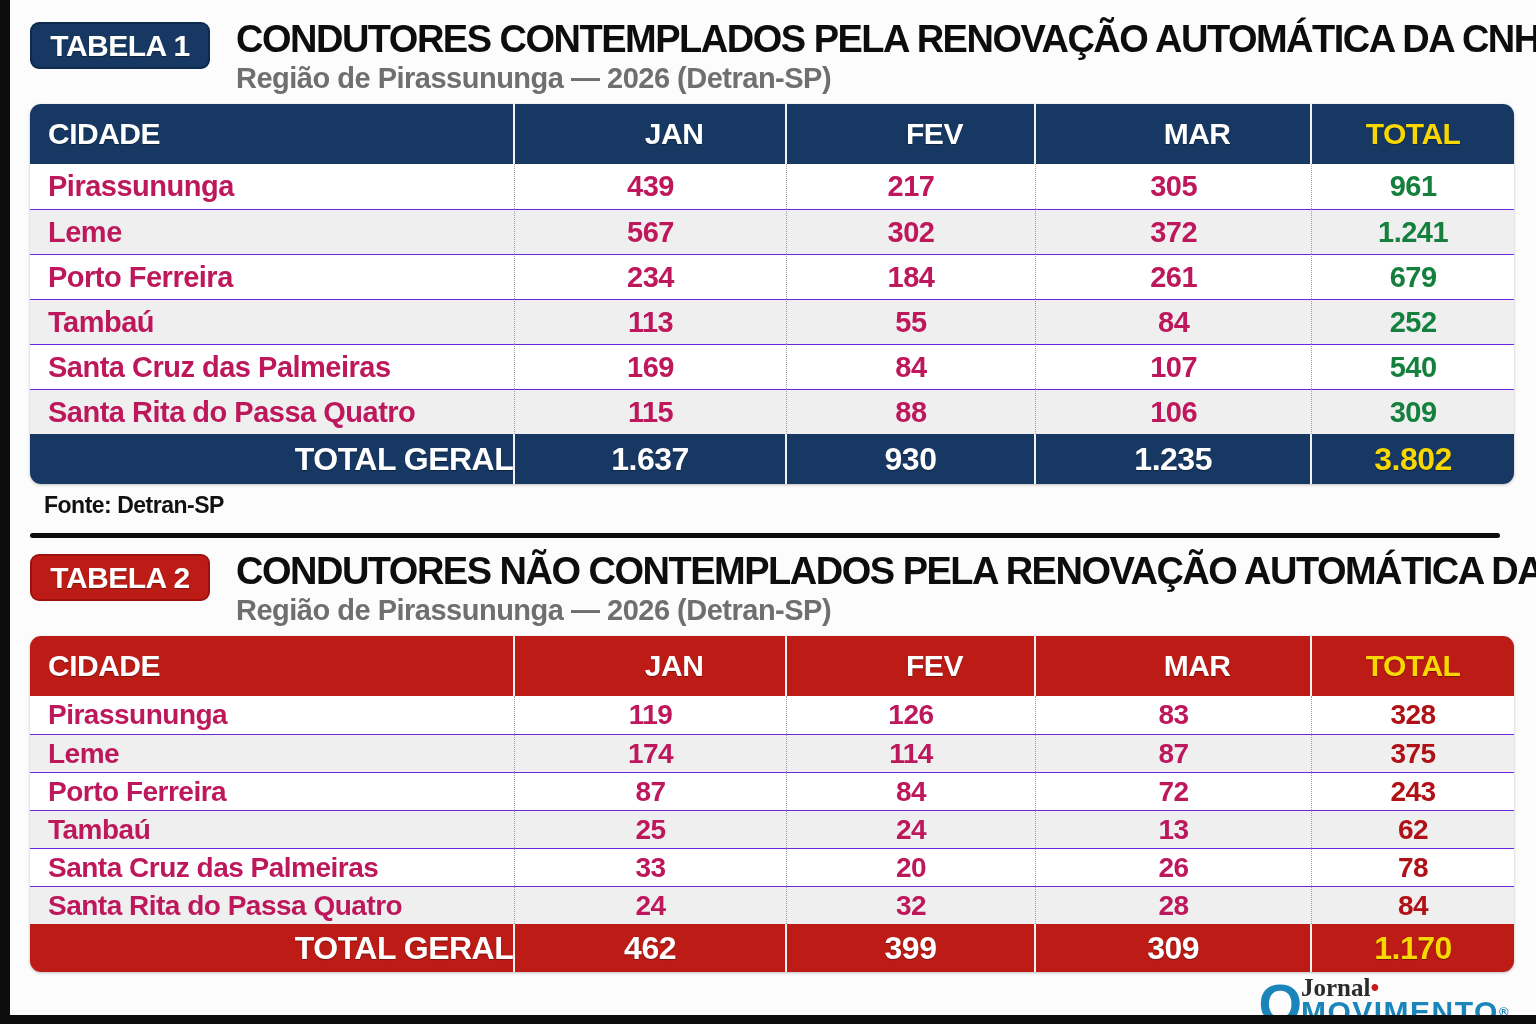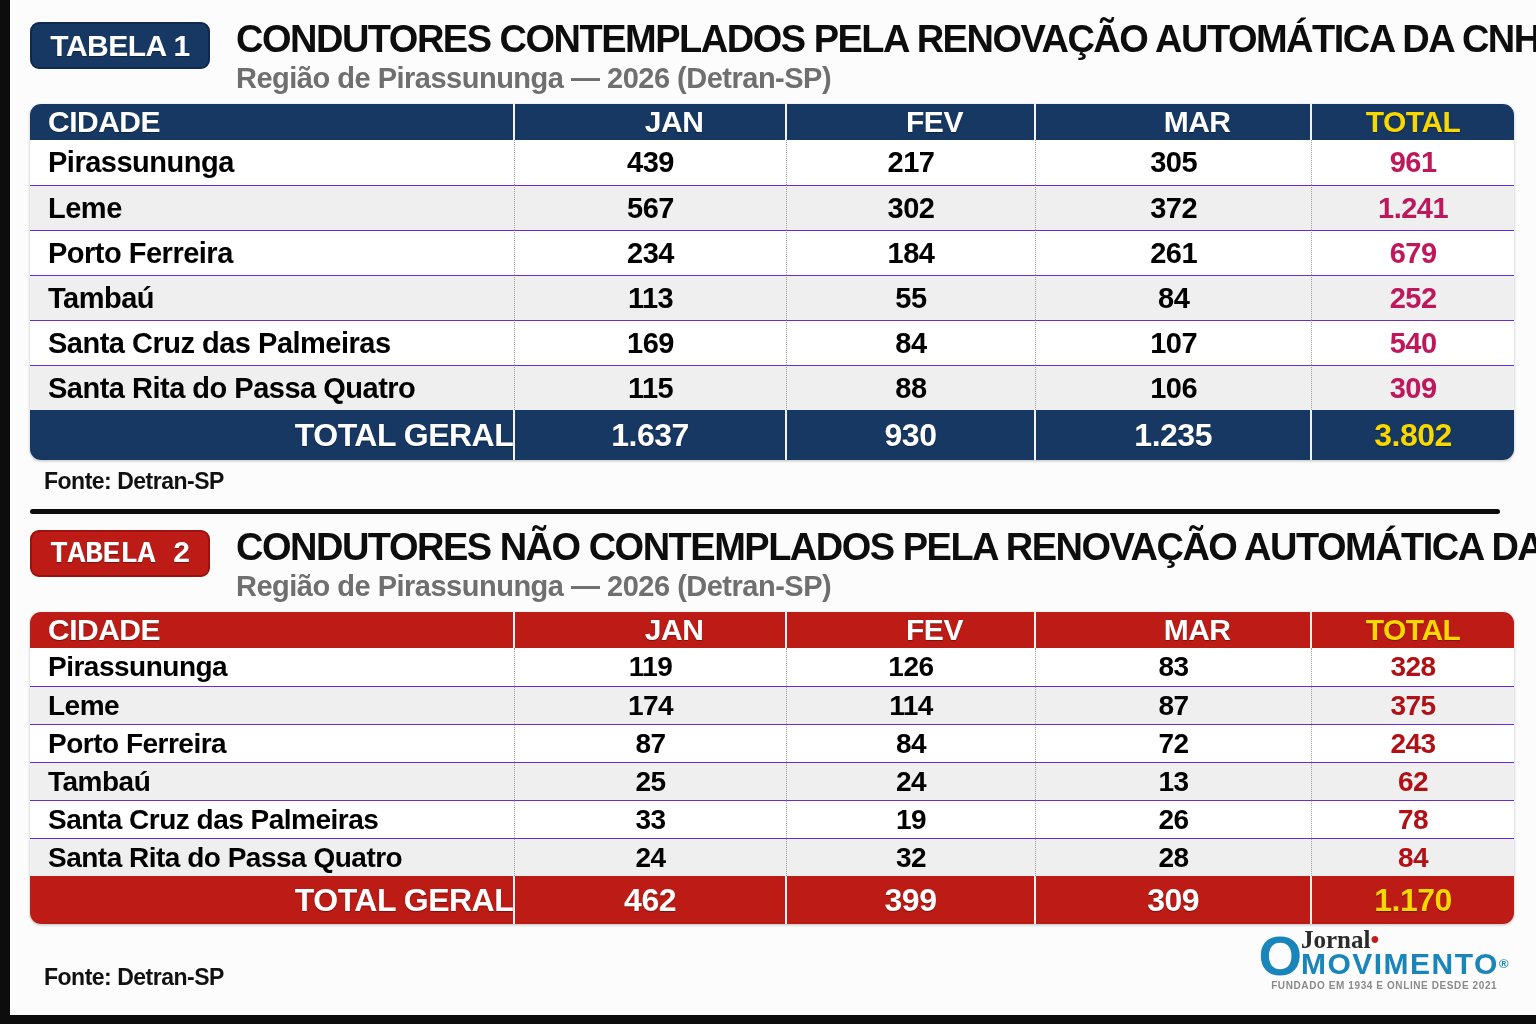--- a/index.html
+++ b/index.html
@@ -21,21 +21,21 @@
   .badge {
     flex:0 0 auto;
     min-width:180px; height:47px; margin-top:6px;
     border-radius:9px;
     color:#ffffff; font-size:30px; font-weight:bold; letter-spacing:-0.5px;
     display:flex; align-items:center; justify-content:center;
     padding:0 18px;
     text-shadow:0 1px 1px rgba(0,0,0,.35);
   }
   .badge.blue { background:#163862; border:2px solid #0e2a4d; }
-  .badge.red  { background:#bd1b15; border:2px solid #9d120e;font-family:Liberation Mono, monospace; }
+  .badge.red  { background:#bd1b15; border:2px solid #9d120e; }
   .sec-title {
     font-size:38px; font-weight:bold; color:#0d0d0d;
     letter-spacing:-1.5px; line-height:46px; white-space:nowrap;
   }
   .sec-subtitle {
     font-size:29px; font-weight:bold; color:#6f6f6f;
     letter-spacing:-0.5px; line-height:33px;
   }
   
   .table-wrap {
@@ -45,40 +45,40 @@
     box-shadow:0 1px 3px rgba(0,0,0,.25);
   }
   table { width:100%; border-collapse:separate; border-spacing:0; table-layout:fixed; }
   col.c-city  { width:32.7%; }
   col.c-jan   { width:18.3%; }
   col.c-fev   { width:16.8%; }
   col.c-mar   { width:18.6%; }
   col.c-total { width:13.6%; }
   th, td { font-weight:bold; letter-spacing:-0.5px; }
   thead th {
-    height:36px; color:#ffffff; font-size:30px;
+    height:60px; color:#ffffff; font-size:30px;
     text-align:center; vertical-align:middle;
     text-shadow:0 1px 1px rgba(0,0,0,.35);
   }
   .t-blue thead th { background:#163862; }
   .t-red  thead th { background:#bd1b15; }
   thead th:not(:last-child) { border-right:2px solid #f2f2f2;padding-left:48px; }
   thead th.h-city { text-align:left; padding-left:18px; }
   thead th.h-total { color:#f8d800; }
   tbody td {
-    height:45px; font-size:29px; color:#000000;
+    height:45px; font-size:29px; color:#be185d;
     text-align:center; vertical-align:middle;
     background:#ffffff;
   }
   .t-red tbody td { height:38px; font-size:28px; }
   tbody tr:nth-child(even) td { background:#efefef; }
   tbody tr + tr td { border-top:1px solid #6d28d9; }
   tbody td:not(:last-child) { border-right:1px dotted #9d9d9d; }
   tbody td.city { text-align:left; padding-left:18px; }
-  .t-blue tbody td.total { color:#be185d; }
+  .t-blue tbody td.total { color:#15803d; }
   .t-red  tbody td.total { color:#b01116; }
   tfoot td {
     height:50px; color:#ffffff; font-size:32px;
     text-align:center; vertical-align:middle;
     text-shadow:0 1px 1px rgba(0,0,0,.35);
   }
   .t-red tfoot td { height:48px; }
   .t-blue tfoot td { background:#163862; }
   .t-red  tfoot td { background:#bd1b15; }
   tfoot td:not(:last-child) { border-right:2px solid #f2f2f2; }
@@ -264,21 +264,21 @@
           <tr>
             <td class="city">Tambaú</td>
             <td>25</td>
             <td>24</td>
             <td>13</td>
             <td class="total">62</td>
           </tr>
           <tr>
             <td class="city">Santa Cruz das Palmeiras</td>
             <td>33</td>
-            <td>19</td>
+            <td>20</td>
             <td>26</td>
             <td class="total">78</td>
           </tr>
           <tr>
             <td class="city">Santa Rita do Passa Quatro</td>
             <td>24</td>
             <td>32</td>
             <td>28</td>
             <td class="total">84</td>
           </tr>

